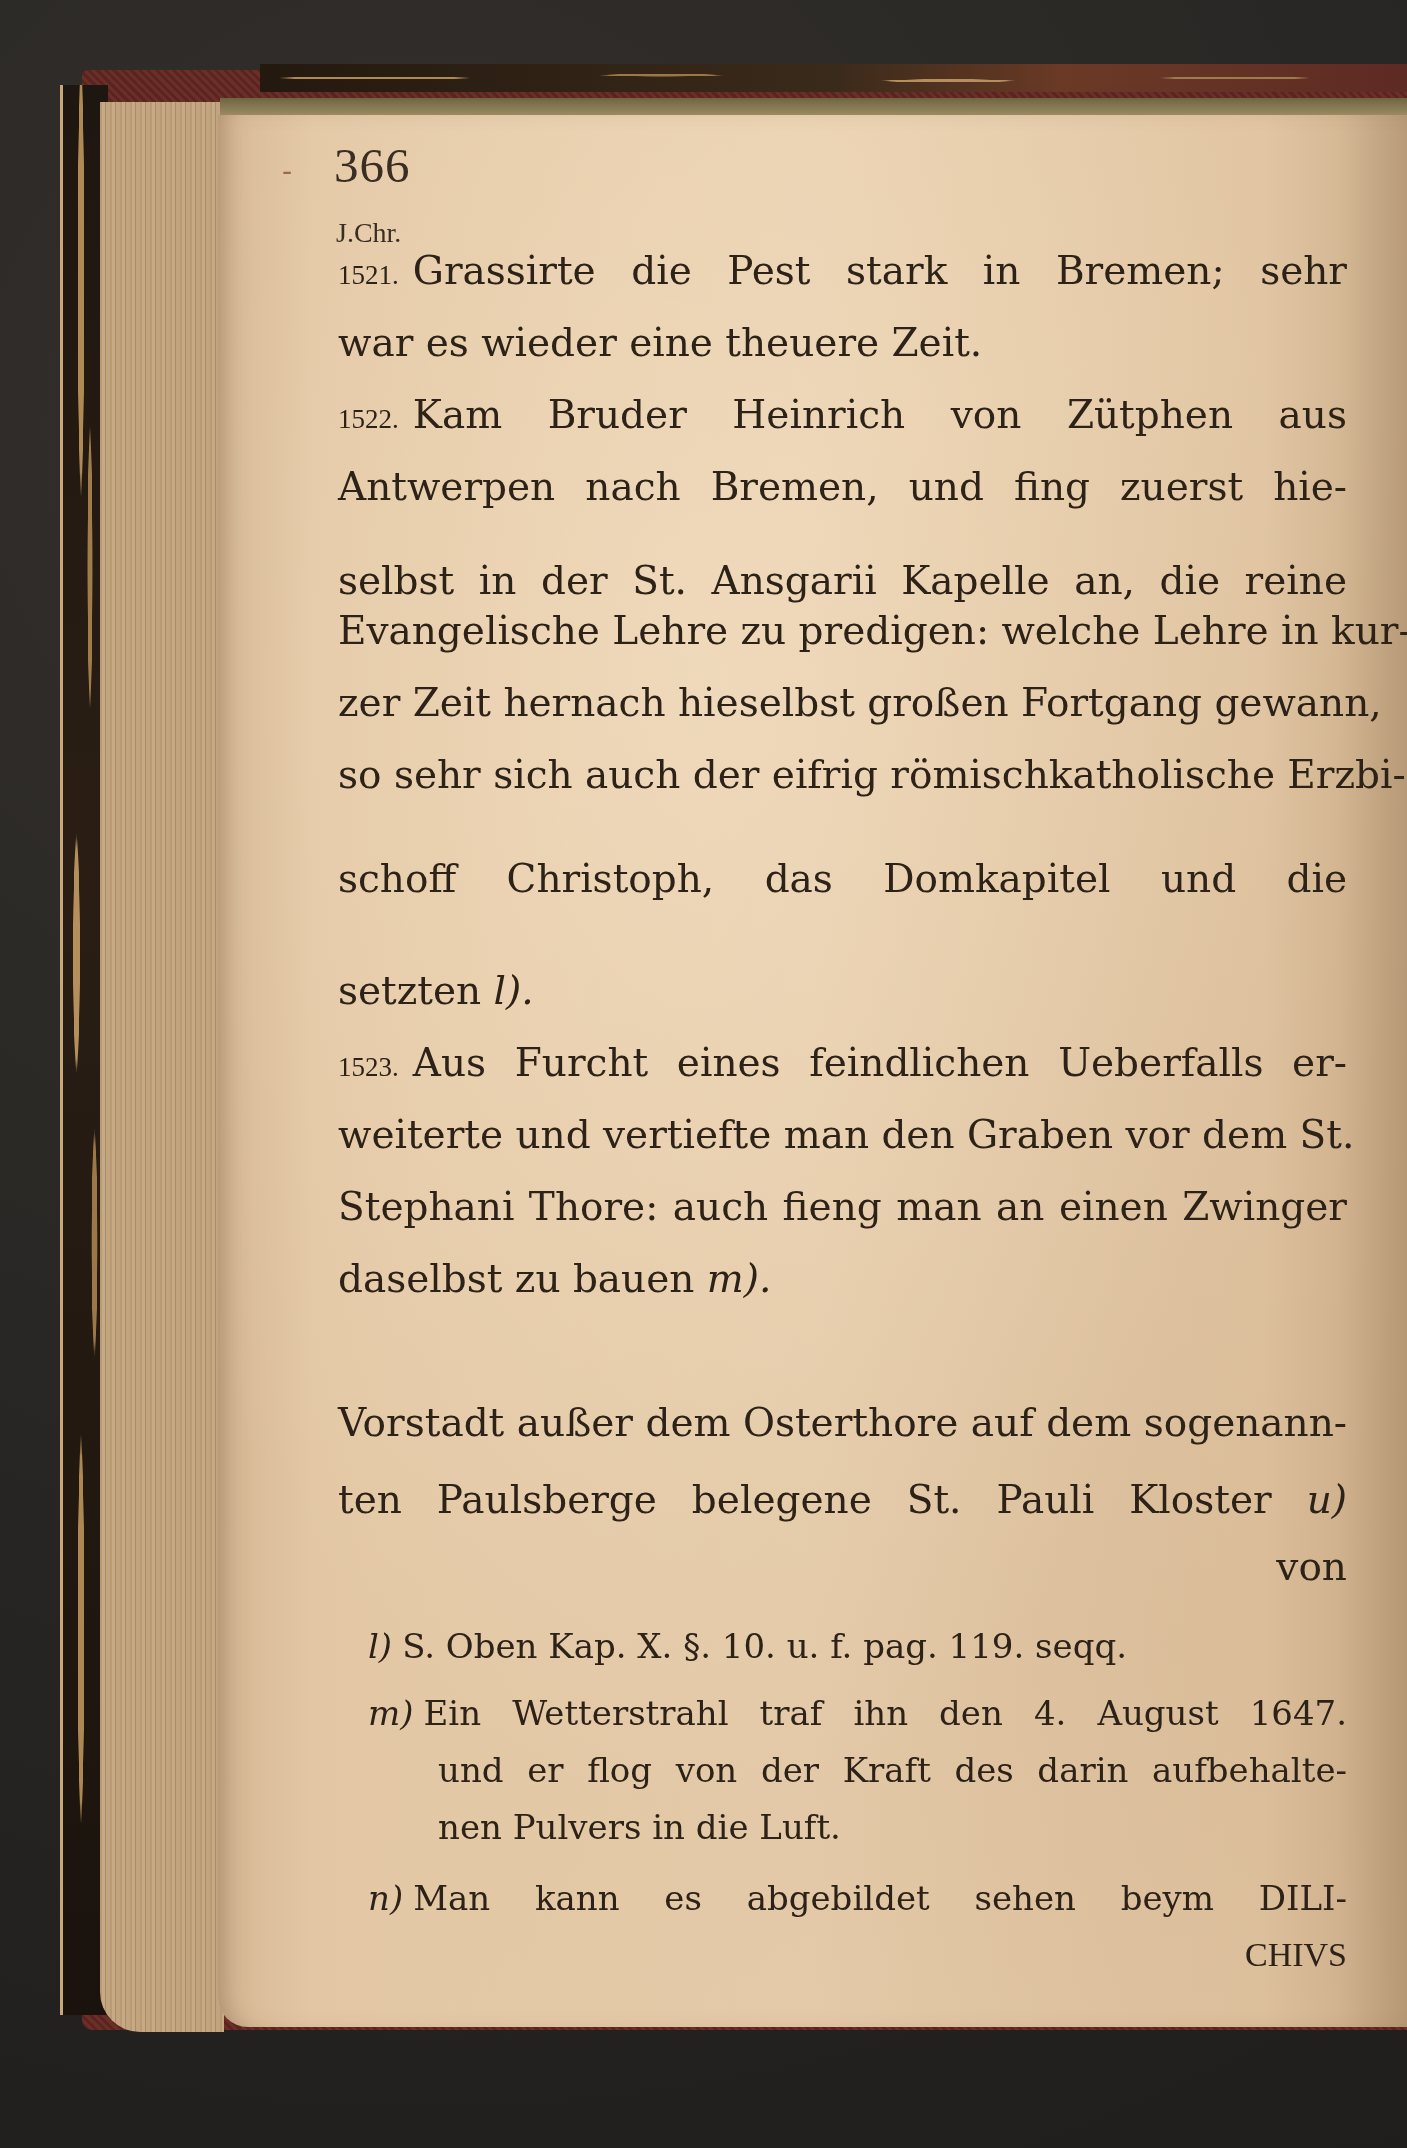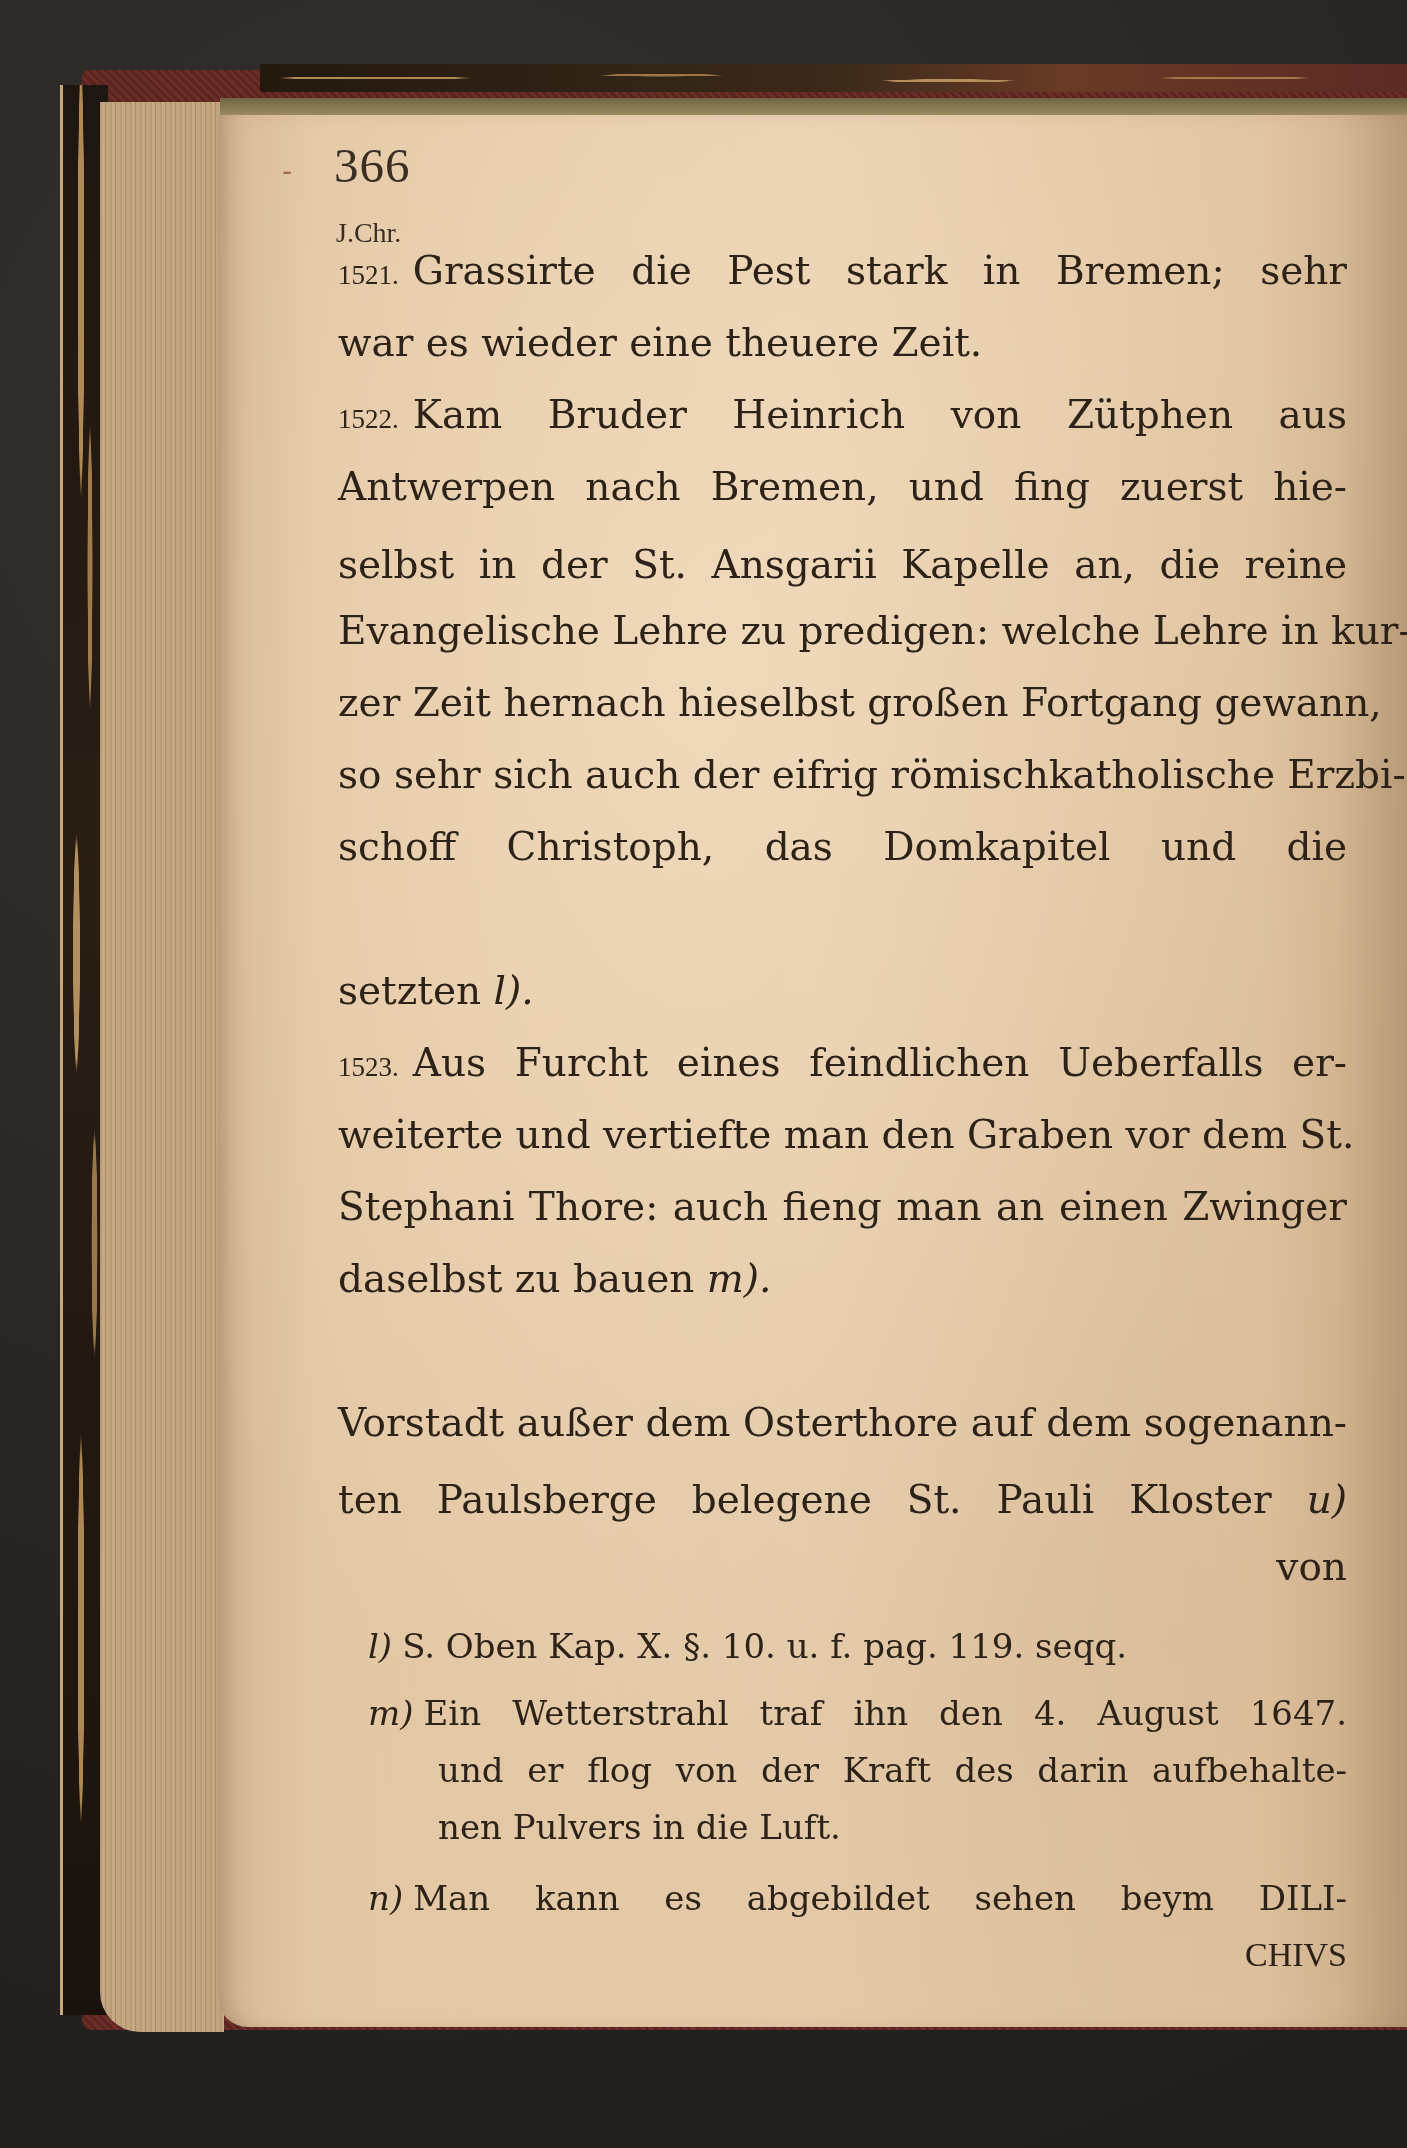--- a/index.html
+++ b/index.html
@@ -133,25 +133,25 @@
 
   <div class="line" style="top:130px">
     <span class="year">1521.</span><span>Grassirte die Pest stark in Bremen;   sehr</span>
   </div>
   <div class="line left" style="top:202px">war es wieder eine theuere Zeit.</div>
 
   <div class="line" style="top:274px">
     <span class="year">1522.</span><span>Kam Bruder Heinrich von Zütphen aus</span>
   </div>
   <div class="line" style="top:346px">Antwerpen nach Bremen, und fing zuerst hie-</div>
-  <div class="line" style="top:424px">selbst in der St. Ansgarii Kapelle an,   die reine</div>
+  <div class="line" style="top:440px">selbst in der St. Ansgarii Kapelle an,   die reine</div>
   <div class="line" style="top:490px">Evangelische Lehre zu predigen: welche Lehre in kur-</div>
   <div class="line" style="top:562px">zer Zeit hernach hieselbst großen Fortgang gewann,</div>
   <div class="line" style="top:634px">so sehr sich auch der eifrig römischkatholische Erzbi-</div>
-  <div class="line" style="top:706px">schoff Christoph, das Domkapitel und die</div>
+  <div class="line" style="top:738px">schoff Christoph, das Domkapitel und die</div>
   <div class="line left" style="top:850px">
     <span>setzten</span>
     <span class="ref-mark">l).</span>
   </div>
 
   <div class="line" style="top:922px">
     <span class="year">1523.</span><span>Aus Furcht eines feindlichen Ueberfalls er-</span>
   </div>
   <div class="line" style="top:994px">weiterte und vertiefte man den Graben vor dem St.</div>
   <div class="line" style="top:1066px">Stephani Thore: auch fieng man an einen Zwinger</div>

